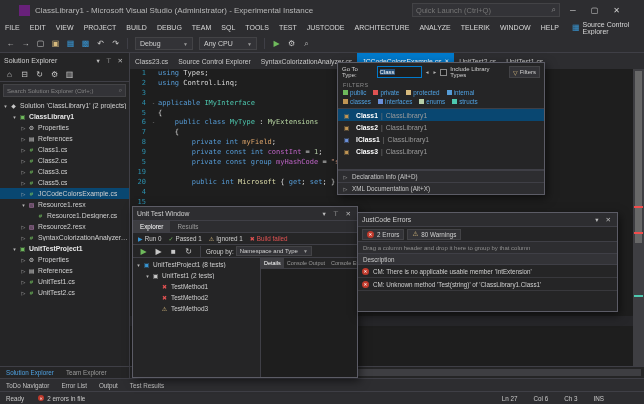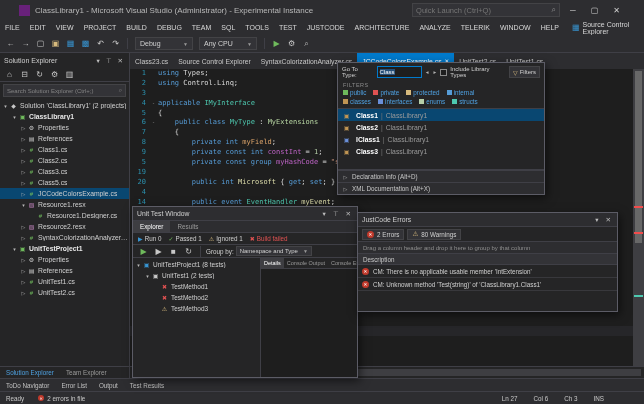--- a/index.html
+++ b/index.html
@@ -348,21 +348,20 @@
           <div class="code-line"><span class="ln">4</span><span class="fold">-</span><span class="lc"><span class="k">applicable</span><span> </span><span class="typ">IMyInterface</span></span></div>
           <div class="code-line"><span class="ln">5</span><span class="fold"></span><span class="lc"><span>{</span></span></div>
           <div class="code-line"><span class="ln">6</span><span class="fold">-</span><span class="lc"><span>    </span><span class="k">public</span><span> </span><span class="k">class</span><span> </span><span class="typ">MyType</span><span> : </span><span class="int">MyExtensions</span></span></div>
           <div class="code-line"><span class="ln">7</span><span class="fold"></span><span class="lc"><span>    {</span></span></div>
           <div class="code-line"><span class="ln">8</span><span class="fold"></span><span class="lc"><span>        </span><span class="k">private</span><span> </span><span class="k">int</span><span> </span><span class="fld">myField</span><span>;</span></span></div>
           <div class="code-line"><span class="ln">9</span><span class="fold"></span><span class="lc"><span>        </span><span class="k">private</span><span> </span><span class="k">const</span><span> </span><span class="k">int</span><span> </span><span class="cst">constInt</span><span> = </span><span class="num">1</span><span>;</span></span></div>
           <div class="code-line"><span class="ln">5</span><span class="fold"></span><span class="lc"><span>        </span><span class="k">private</span><span> </span><span class="k">const</span><span> </span><span class="k">group</span><span> </span><span class="cst">myHashCode</span><span> = </span><span class="str">"string"</span><span>;</span></span></div>
           <div class="code-line"><span class="ln">19</span><span class="fold"></span><span class="lc"></span></div>
           <div class="code-line"><span class="ln">20</span><span class="fold"></span><span class="lc"><span>        </span><span class="k">public</span><span> </span><span class="k">int</span><span> </span><span class="prop">Microsoft</span><span> { </span><span class="k">get</span><span>; </span><span class="k">set</span><span>; }</span></span></div>
           <div class="code-line"><span class="ln">4</span><span class="fold"></span><span class="lc"></span></div>
-          <div class="code-line"><span class="ln">14</span><span class="fold"></span><span class="lc"><span>        </span><span class="k">public</span><span> </span><span class="k">event</span><span> </span><span class="typ">EventHandler</span><span> </span><span class="evt">myEvent</span><span>;</span></span></div>
           <div class="code-line"><span class="ln">15</span><span class="fold"></span><span class="lc"></span></div>
           <div class="code-line"><span class="ln">16</span><span class="fold">-</span><span class="lc"><span>        </span><span class="k">public</span><span> </span><span class="k">void</span><span> </span><span class="meth">MyMethod</span><span>(</span><span class="k">int</span><span> </span><span class="par">myParameter</span><span>)</span></span></div>
           <div class="code-line"><span class="ln">17</span><span class="fold"></span><span class="lc"><span>        {</span></span></div>
           <div class="code-line"><span class="ln">18</span><span class="fold"></span><span class="lc"><span>            System.Windows.</span><span class="typ">AutoResizedEventArgs</span><span> </span><span class="loc">p</span><span> = </span><span class="k">null</span><span>;</span></span></div>
           <div class="code-line"><span class="ln">19</span><span class="fold"></span><span class="lc"></span></div>
           <div class="code-line"><span class="ln">20</span><span class="fold"></span><span class="lc"><span>            </span><span class="k">int</span><span> </span><span class="loc">myHashCode</span><span> = </span><span class="par">myParameter</span><span>.</span><span class="meth">GetHashCode</span><span>();</span></span></div>
           <div class="code-line"><span class="ln">21</span><span class="fold"></span><span class="lc"><span>            </span><span class="k">int</span><span> </span><span class="loc">myLocalVariable</span><span> = </span><span class="par">myParameter</span><span>.</span><span class="meth sqr">IntExtension</span><span>();</span></span></div>
           <div class="code-line"><span class="ln">22</span><span class="fold"></span><span class="lc"></span></div>
           <div class="code-line"><span class="ln">23</span><span class="fold"></span><span class="lc"><span>            </span><span class="k">var</span><span> </span><span class="loc">myType</span><span> = </span><span class="k">new</span><span> </span><span class="typ">MyType</span><span>();</span></span></div>
           <div class="code-line"><span class="ln">24</span><span class="fold"></span><span class="lc"></span></div>

